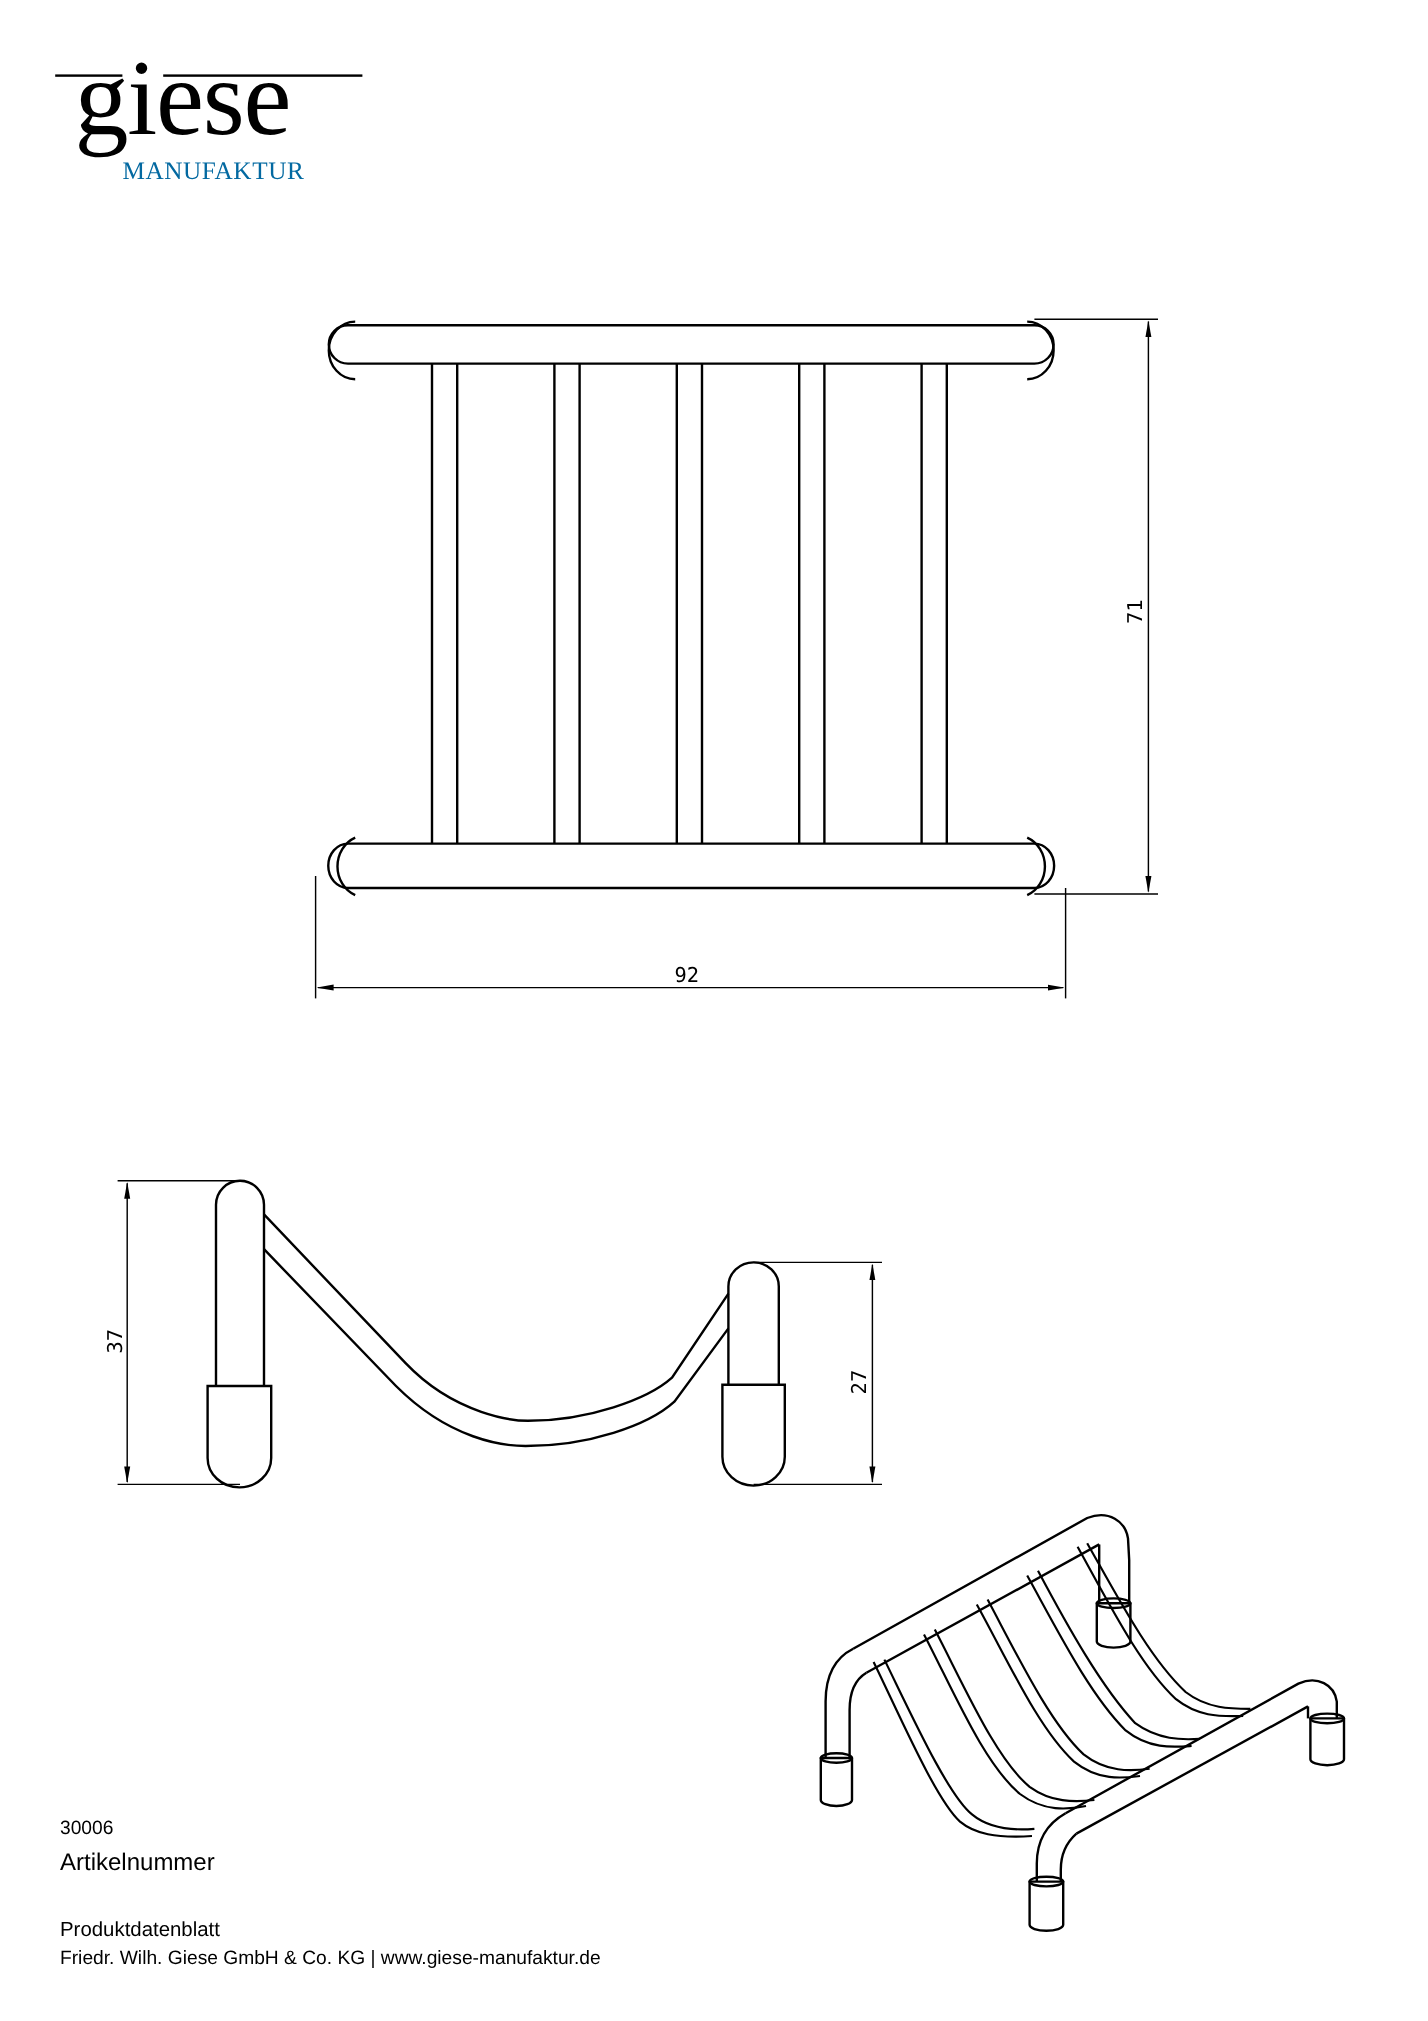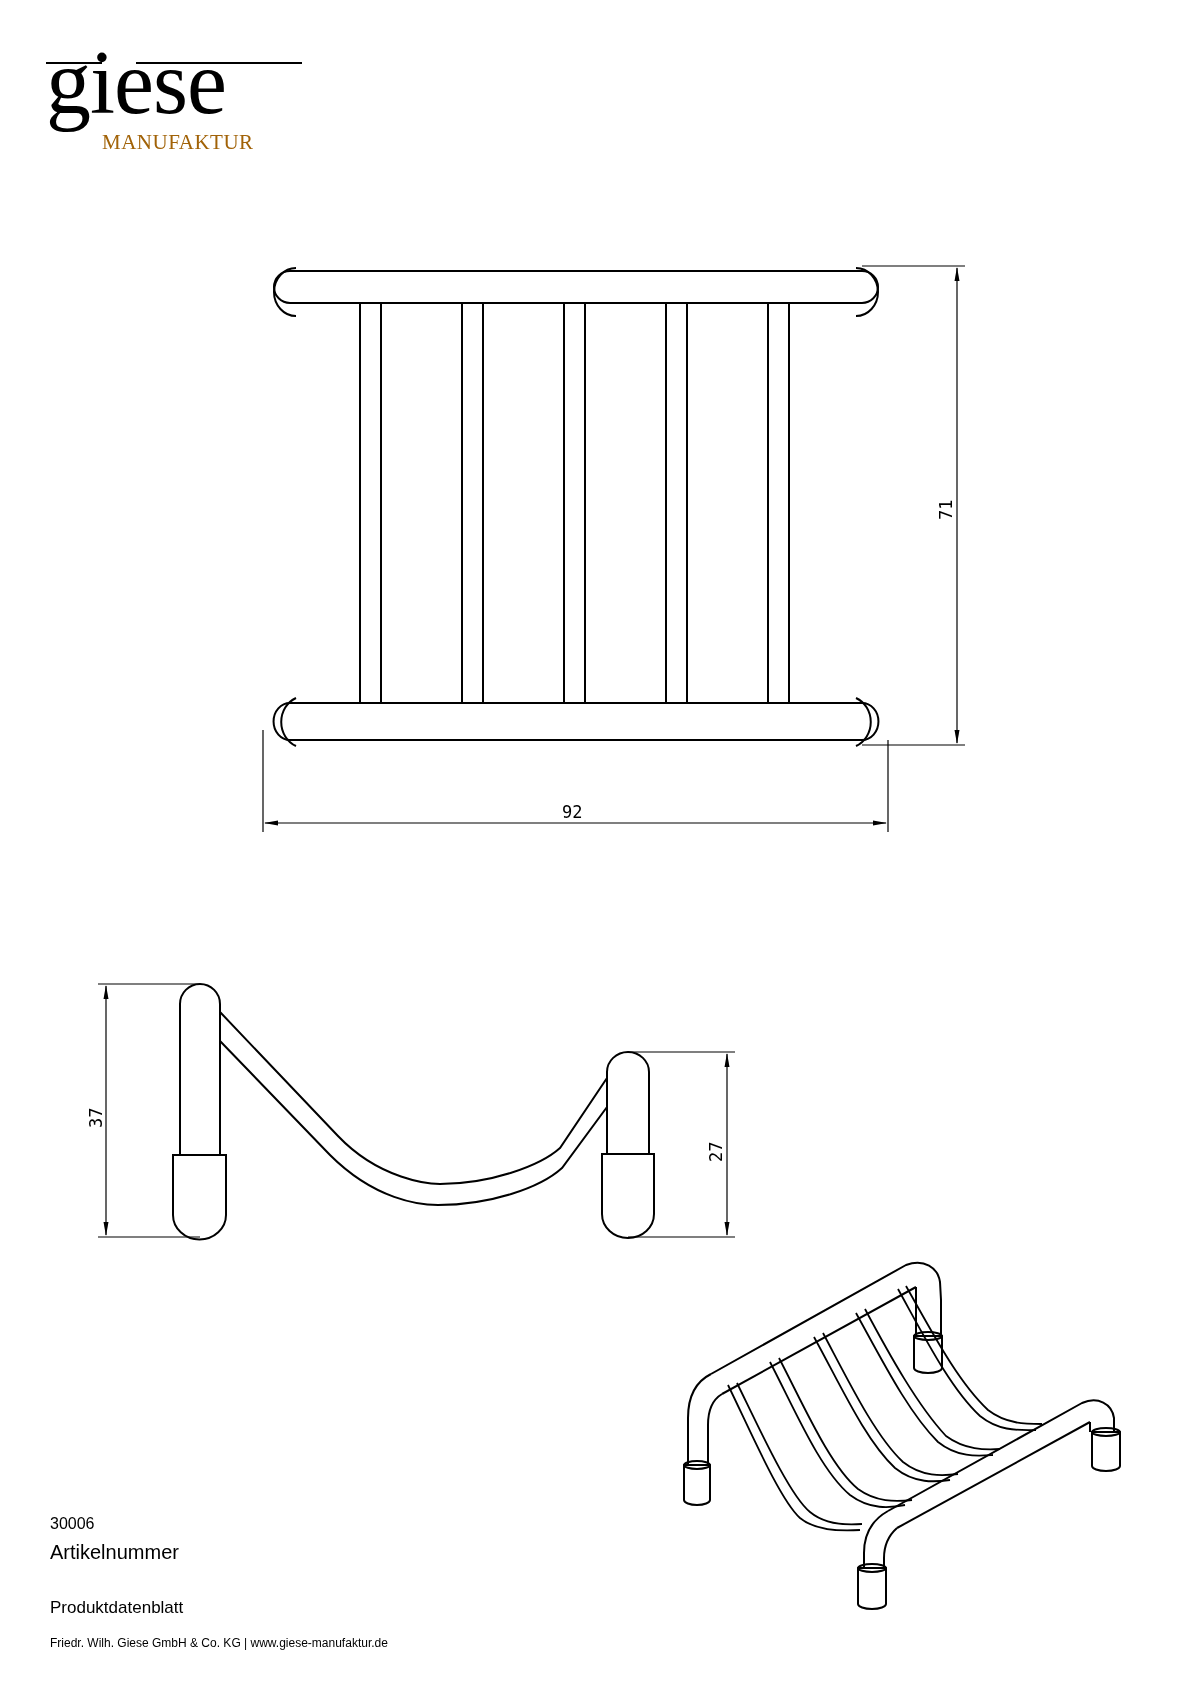--- a/index.html
+++ b/index.html
@@ -1,28 +1,28 @@
 <!DOCTYPE html>
 <html><head>
 <meta charset="utf-8">
 <style>
   html, body { margin: 0; padding: 0; background: #ffffff; }
   body { width: 1190px; height: 1684px; position: relative; overflow: hidden; font-family: "Liberation Sans", sans-serif; color: #000; }
   .logo { position: absolute; left: 46px; top: 56px; width: 216px; height: 100px; }
   .logo-rule-left { position: absolute; left: 0; top: 6px; width: 56px; height: 2px; background: #000; }
   .logo-rule-right { position: absolute; left: 90px; top: 6px; width: 166px; height: 2px; background: #000; }
-  .logo-word { position: absolute; left: 0; top: -18px; font-family: "Liberation Serif", "DejaVu Serif", serif; font-size: 90px; line-height: 1; letter-spacing: -1px; color: #000; }
-  .logo-sub { position: absolute; left: 56px; top: 74px; font-family: "Liberation Serif", "DejaVu Serif", serif; font-size: 21px; letter-spacing: 0.5px; color: #a16207; }
+  .logo-word { position: absolute; left: 16px; top: -18px; font-family: "Liberation Serif", "DejaVu Serif", serif; font-size: 90px; line-height: 1; letter-spacing: -1px; color: #000; }
+  .logo-sub { position: absolute; left: 56px; top: 74px; font-family: "Liberation Serif", "DejaVu Serif", serif; font-size: 21px; letter-spacing: 0.5px; color: #0369a1; }
   svg.drawing { position: absolute; left: 0; top: 0; width: 1190px; height: 1684px; }
   .dim-text { font-family: "DejaVu Sans Mono", "Liberation Mono", monospace; font-size: 17px; fill: #000; font-weight: 300; }
   .footer { position: absolute; left: 50px; }
   .article-no { top: 1515px; font-size: 16px; }
   .article-label { top: 1541px; font-size: 20px; }
   .sheet-title { top: 1598px; font-size: 17px; }
-  .company { top: 1624px; font-size: 12px; white-space: nowrap; margin-top: 12px; }
+  .company { top: 1624px; font-size: 16px; white-space: nowrap; }
 </style>
 </head>
 <body>
 
 <div class="logo">
   <div class="logo-rule-left"></div>
   <div class="logo-rule-right"></div>
   <div class="logo-word">giese</div>
   <div class="logo-sub">MANUFAKTUR</div>
 </div>

